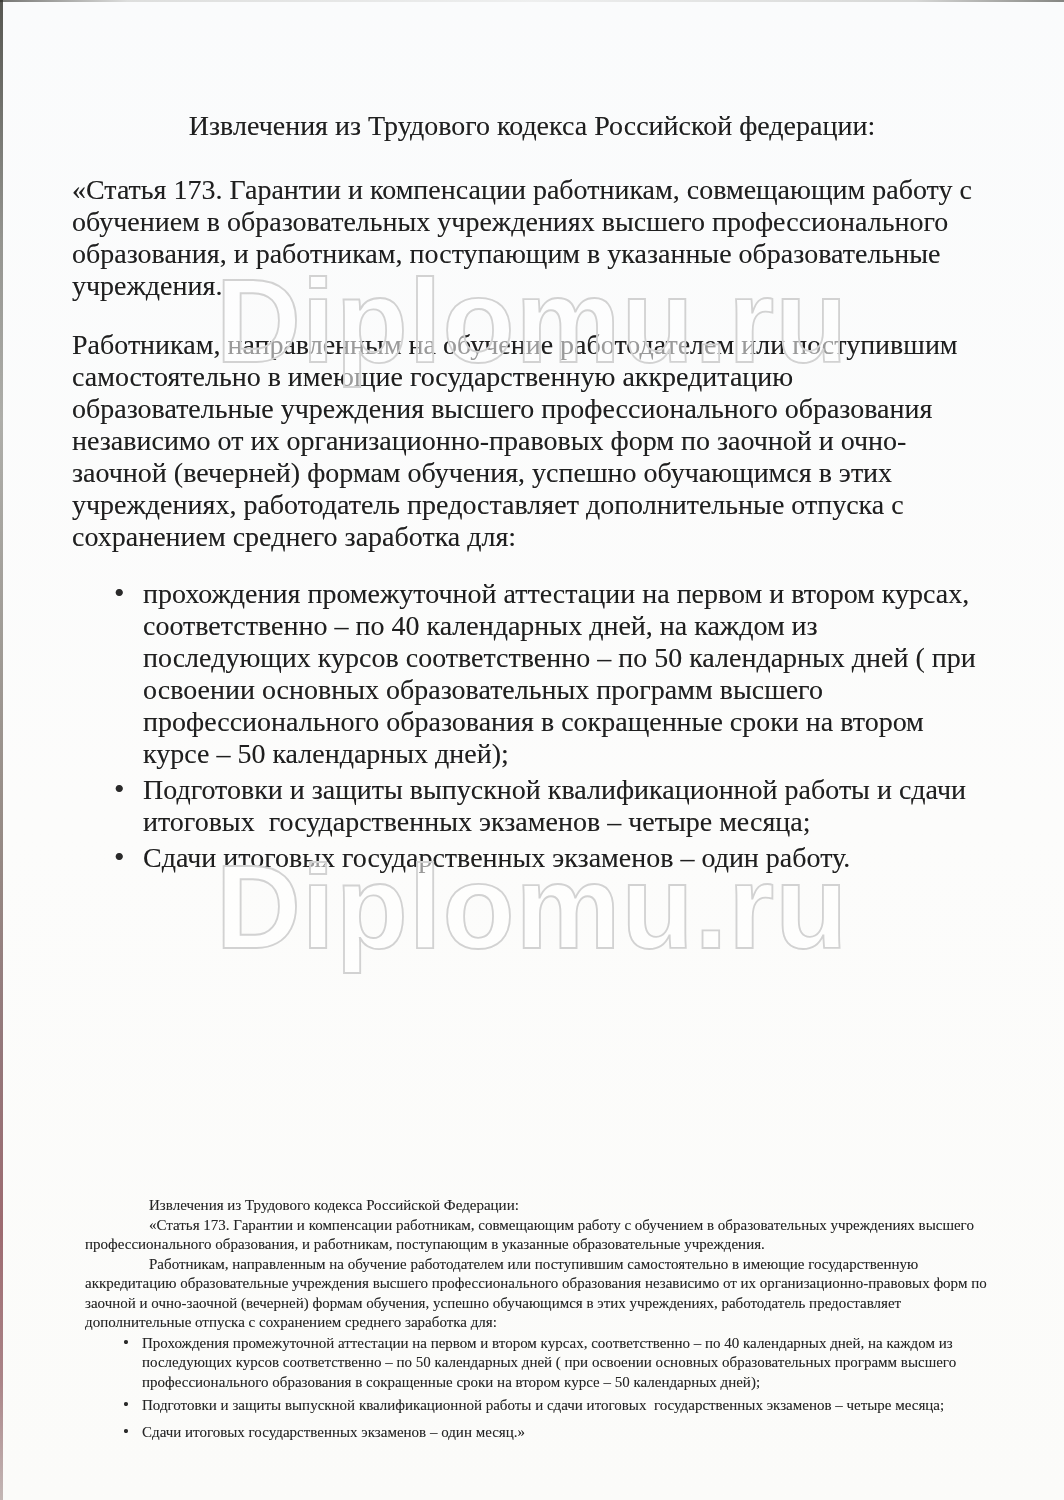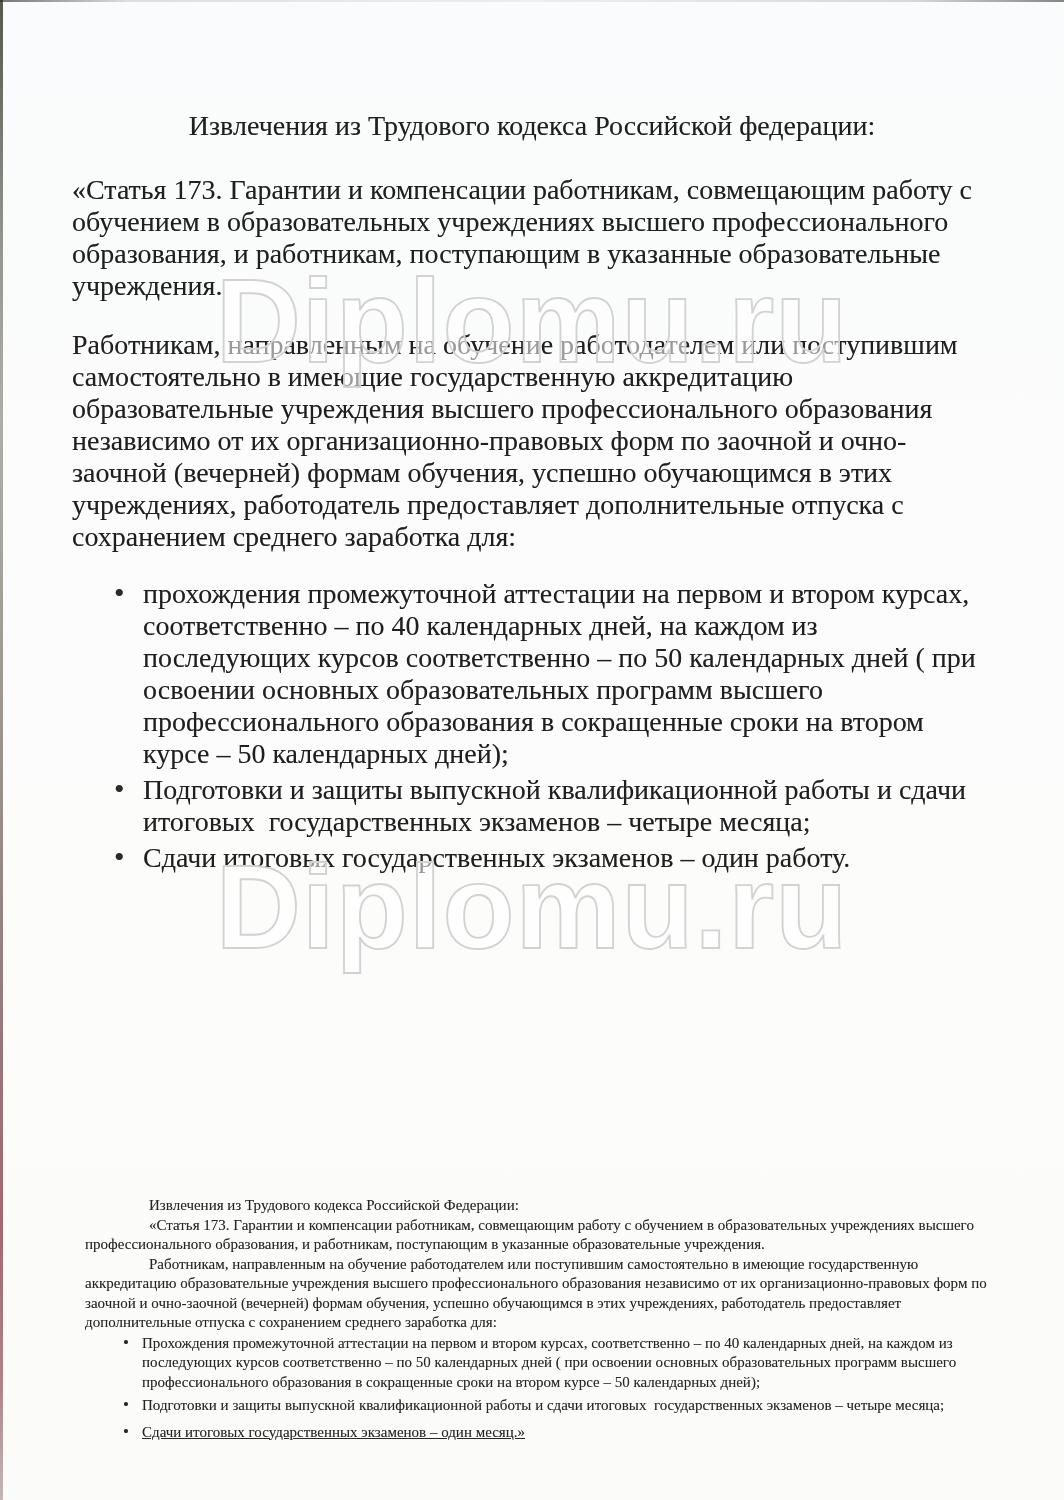--- a/index.html
+++ b/index.html
@@ -65,21 +65,21 @@
   
   .footer {
     position: absolute; left: 85px; top: 1196px; width: 903px;
     font-size: 15px; line-height: 19.5px; color: #262626;
     text-shadow: 0 0 .4px rgba(40,40,40,.35);
   }
   .footer .fpara { margin: 0; text-indent: 64px; white-space: pre-wrap; }
   ul.fbullets { margin: 1px 0 0 0; padding: 0 0 0 57px; list-style: none; }
   ul.fbullets li { position: relative; white-space: pre-wrap; }
   ul.fbullets li + li { margin-top: 4px; }
-  ul.fbullets li:last-child { margin-top: 7px; text-decoration: underline; }
+  ul.fbullets li:last-child { margin-top: 7px; }
   ul.fbullets li::before {
     content: "\2022";
     position: absolute; left: -19px; top: -1px;
     font-size: 17px; color: #2a2a2a;
   }
 </style>
 </head>
 <body>
 
 <div class="page">

